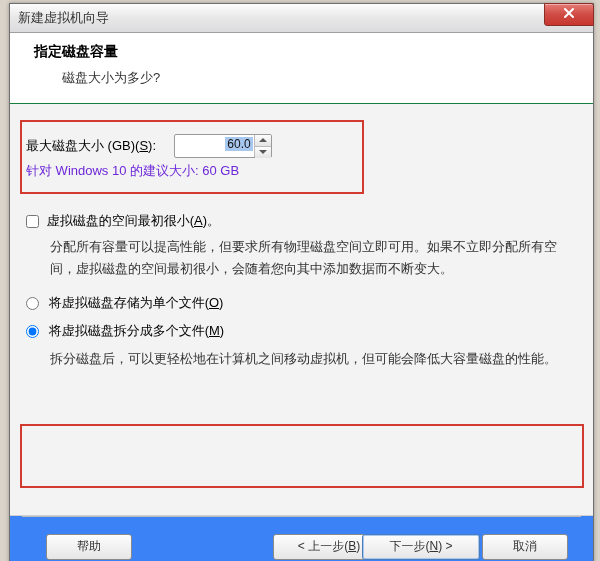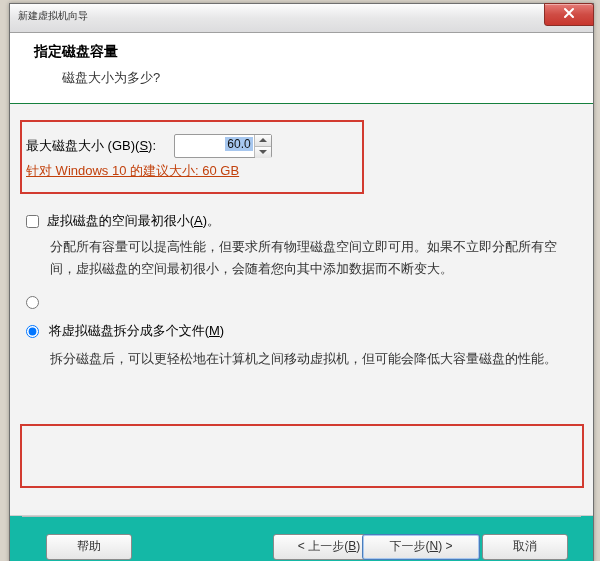--- a/index.html
+++ b/index.html
@@ -1,20 +1,20 @@
 <!DOCTYPE html>
 <html><head>
 <meta charset="utf-8">
 <style>
   html,body{margin:0;padding:0;font-family:"Microsoft YaHei","SimSun",sans-serif;font-size:13px;color:#000;background:#d9d3c9;}
   .stage{position:relative;width:600px;height:561px;overflow:hidden;background:#d9d3c9;}
   .window{position:absolute;left:9px;top:3px;width:583px;height:558px;background:#fff;border:1px solid #6f6f6f;box-shadow:0 0 4px rgba(0,0,0,.3);}
   
   .titlebar{height:28px;background:linear-gradient(#fdfdfd,#e7e7e8 50%,#dcdcde);border-bottom:1px solid #a0a0a0;position:relative;}
-  .titlebar .title{position:absolute;left:8px;top:5px;font-size:10px;color:#333;}
+  .titlebar .title{position:absolute;left:8px;top:5px;font-size:13px;color:#333;}
   .titlebar .close{position:absolute;right:-1px;top:-1px;width:48px;height:21px;background:linear-gradient(#e67b76,#cf4c44 50%,#c7362e);border:1px solid #8a2e27;border-radius:0 3px 0 3px;box-shadow:inset 0 1px 0 rgba(255,255,255,.4);}
   .titlebar .close svg{display:block;margin:2px auto 0;}
   
   .header{background:#fff;padding:10px 16px 16px 24px;border-bottom:1px solid #15803d;}
   .header .h1{font-weight:bold;font-size:14px;}
   .header .h2{margin:8px 0 0 28px;font-size:13px;color:#333;}
   
   .body{background:#f3f3f3;padding:26px 12px 10px 12px;position:relative;height:430px;}
   
   .redbox1{position:absolute;left:10px;top:16px;width:340px;height:70px;border:2px solid #d23a2f;}
@@ -25,35 +25,35 @@
   .size-row .lbl{display:inline-block;vertical-align:middle;}
   .size-row .lbl u{text-decoration:underline;}
   .spin{display:inline-block;vertical-align:middle;margin-left:14px;width:96px;height:22px;border:1px solid #9a9a9a;background:#fff;position:relative;border-radius:2px;}
   .spin .val{position:absolute;right:18px;top:2px;color:#111;background:#a7c7ef;padding:0 2px;font-family:Tahoma,sans-serif;font-size:12px;margin-left:45px;}
   .spin .btns{position:absolute;right:0;top:0;width:16px;height:22px;border-left:1px solid #bbb;}
   .spin .btns div{height:11px;background:linear-gradient(#fdfdfd,#e3e3e3);position:relative;}
   .spin .btns div+div{border-top:1px solid #bbb;}
   .spin .arrow-up,.spin .arrow-down{position:absolute;left:4px;width:0;height:0;border-left:4px solid transparent;border-right:4px solid transparent;}
   .spin .arrow-up{top:3px;border-bottom:4px solid #555;}
   .spin .arrow-down{top:3px;border-top:4px solid #555;}
-  .recommend{top:58px;font-size:13px;color:#c2410c;text-decoration:underline;}
+  .recommend{top:58px;font-size:13px;color:#6d28d9;}
   
   .check-row{top:108px;}
   .check-row input{vertical-align:middle;margin:0 4px 0 0;}
   .check-row .lbl u{text-decoration:underline;}
   .check-desc{position:absolute;left:40px;top:132px;right:20px;line-height:22px;font-size:13px;color:#333;}
   
   .radio-row{left:16px;}
   .r1{top:190px;}
   .r2{top:218px;}
   .radio-row input{vertical-align:middle;margin:0 6px 0 0;}
   .radio-row .lbl u{text-decoration:underline;}
   .split-desc{position:absolute;left:40px;top:244px;right:20px;line-height:22px;font-size:13px;color:#333;}
   
-  .footer{position:absolute;left:0;right:0;bottom:0;height:46px;border-top:1px solid #cfcfcf;background:#14b8a6;}
+  .footer{position:absolute;left:0;right:0;bottom:0;height:46px;border-top:1px solid #cfcfcf;background:#3b82f6;}
   .footer .divider{position:absolute;left:12px;right:12px;top:0;height:1px;background:#bbb;}
   .btn{position:absolute;bottom:2px;height:24px;border:1px solid #8a8a8a;border-radius:3px;background:linear-gradient(#fdfdfd,#e6e6e6);font-size:12px;color:#333;padding:0 12px;line-height:22px;text-align:center;box-shadow:inset 0 1px 0 #fff;}
   .btn u{text-decoration:underline;}
   .btn-help{left:36px;width:60px;}
   .btn-back{left:263px;width:86px;}
   .btn-next{left:352px;width:92px;border-color:#4a7dbb;box-shadow:0 0 0 1px #a7c7ef inset,inset 0 1px 0 #fff;}
   .btn-cancel{left:472px;width:60px;}
   
   .annot{position:absolute;left:244px;top:24px;width:352px;color:#d23a2f;font-size:24px;line-height:34px;letter-spacing:1px;font-family:"SimSun","Microsoft YaHei",serif;}
   .arrow-svg{position:absolute;left:230px;top:84px;pointer-events:none;}
@@ -110,20 +110,23 @@
     <div class="row check-row">
       <input type="checkbox" style="">
       <span class="lbl">
         <span>虚拟磁盘的空间最初很小(</span><u>A</u><span>)。</span>
       </span>
     </div>
     <div class="check-desc">分配所有容量可以提高性能，但要求所有物理磁盘空间立即可用。如果不立即分配所有空间，虚拟磁盘的空间最初很小，会随着您向其中添加数据而不断变大。</div>
 
     <div class="row radio-row r1">
       <input type="radio" name="store" style="">
+      <span class="lbl">
+        <span>将虚拟磁盘存储为单个文件(</span><u>O</u><span>)</span>
+      </span>
     </div>
 
     <div class="row radio-row r2">
       <input type="radio" name="store" checked="" style="">
       <span class="lbl">
         <span>将虚拟磁盘拆分成多个文件(</span><u>M</u><span>)</span>
       </span>
     </div>
     <div class="split-desc">拆分磁盘后，可以更轻松地在计算机之间移动虚拟机，但可能会降低大容量磁盘的性能。</div>
 

